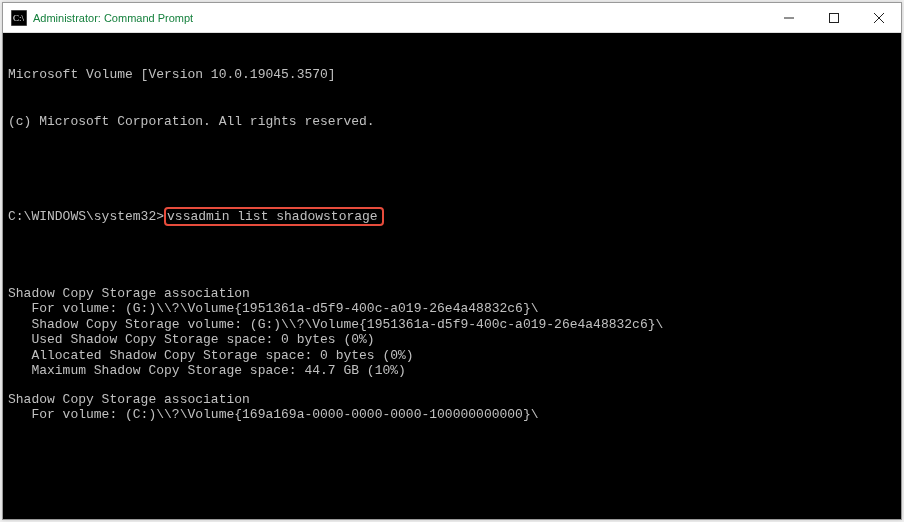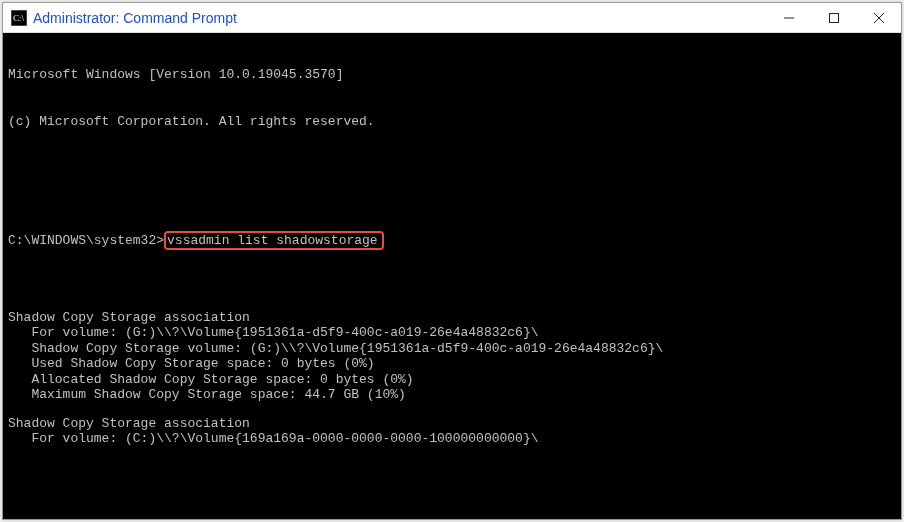--- a/index.html
+++ b/index.html
@@ -31,22 +31,22 @@
       width: 16px;
       height: 16px;
       margin: 0 6px 0 8px;
       display: inline-flex;
       align-items: center;
       justify-content: center;
     }
     .titlebar-icon svg { width: 16px; height: 16px; }
     .titlebar-title {
       font-family: "Segoe UI", Tahoma, sans-serif;
-      font-size: 14px;
-      color: #1d4ed8;
+      font-size: 11px;
+      color: #15803d;
       flex: 1;
     }
     .win-controls { display: flex; height: 100%; }
     .win-btn {
       width: 45px;
       height: 100%;
       display: flex;
       align-items: center;
       justify-content: center;
       background: #fff;
@@ -64,21 +64,20 @@
       overflow: hidden;
       white-space: pre;
       font-family: "Consolas", "Courier New", monospace;
     }
     .line { white-space: pre; }
     .highlight-box {
       border: 2px solid #e74c3c;
       border-radius: 4px;
       padding: 0 4px 0 1px;
       display: inline-block;
-      margin-top: 24px;
     }
     .association-block { margin-top: 13px; }
     .blank { height: 15.5px; }
   </style>
 </head>
 <body>
 
 <div class="window">
   <div class="titlebar">
     <span class="titlebar-icon">
@@ -102,20 +101,20 @@
       <button class="win-btn close">
         <svg viewBox="0 0 10 10">
             <line x1="0" y1="0" x2="10" y2="10" stroke="#222" stroke-width="1"></line>
             <line x1="10" y1="0" x2="0" y2="10" stroke="#222" stroke-width="1"></line>
           </svg>
       </button>
     </div>
   </div>
 
   <div class="terminal">
-    <div class="line">Microsoft Windows [Version 10.0.19045.3570]</div>
+    <div class="line">Microsoft Volume [Version 10.0.19045.3570]</div>
     <div class="line">(c) Microsoft Corporation. All rights reserved.</div>
     <div class="blank"></div>
     <div class="line"><span>C:\WINDOWS\system32&gt;</span><span class="highlight-box">vssadmin list shadowstorage</span></div>
 
     <div id="assoc-container"><div class="association-block"><div class="line">Shadow Copy Storage association</div><div class="line">   For volume: (G:)\\?\Volume{1951361a-d5f9-400c-a019-26e4a48832c6}\</div><div class="line">   Shadow Copy Storage volume: (G:)\\?\Volume{1951361a-d5f9-400c-a019-26e4a48832c6}\</div><div class="line">   Used Shadow Copy Storage space: 0 bytes (0%)</div><div class="line">   Allocated Shadow Copy Storage space: 0 bytes (0%)</div><div class="line">   Maximum Shadow Copy Storage space: 44.7 GB (10%)</div></div><div class="association-block"><div class="line">Shadow Copy Storage association</div><div class="line">   For volume: (C:)\\?\Volume{169a169a-0000-0000-0000-100000000000}\</div></div></div>
   </div>
 </div>
 
 </body></html>

